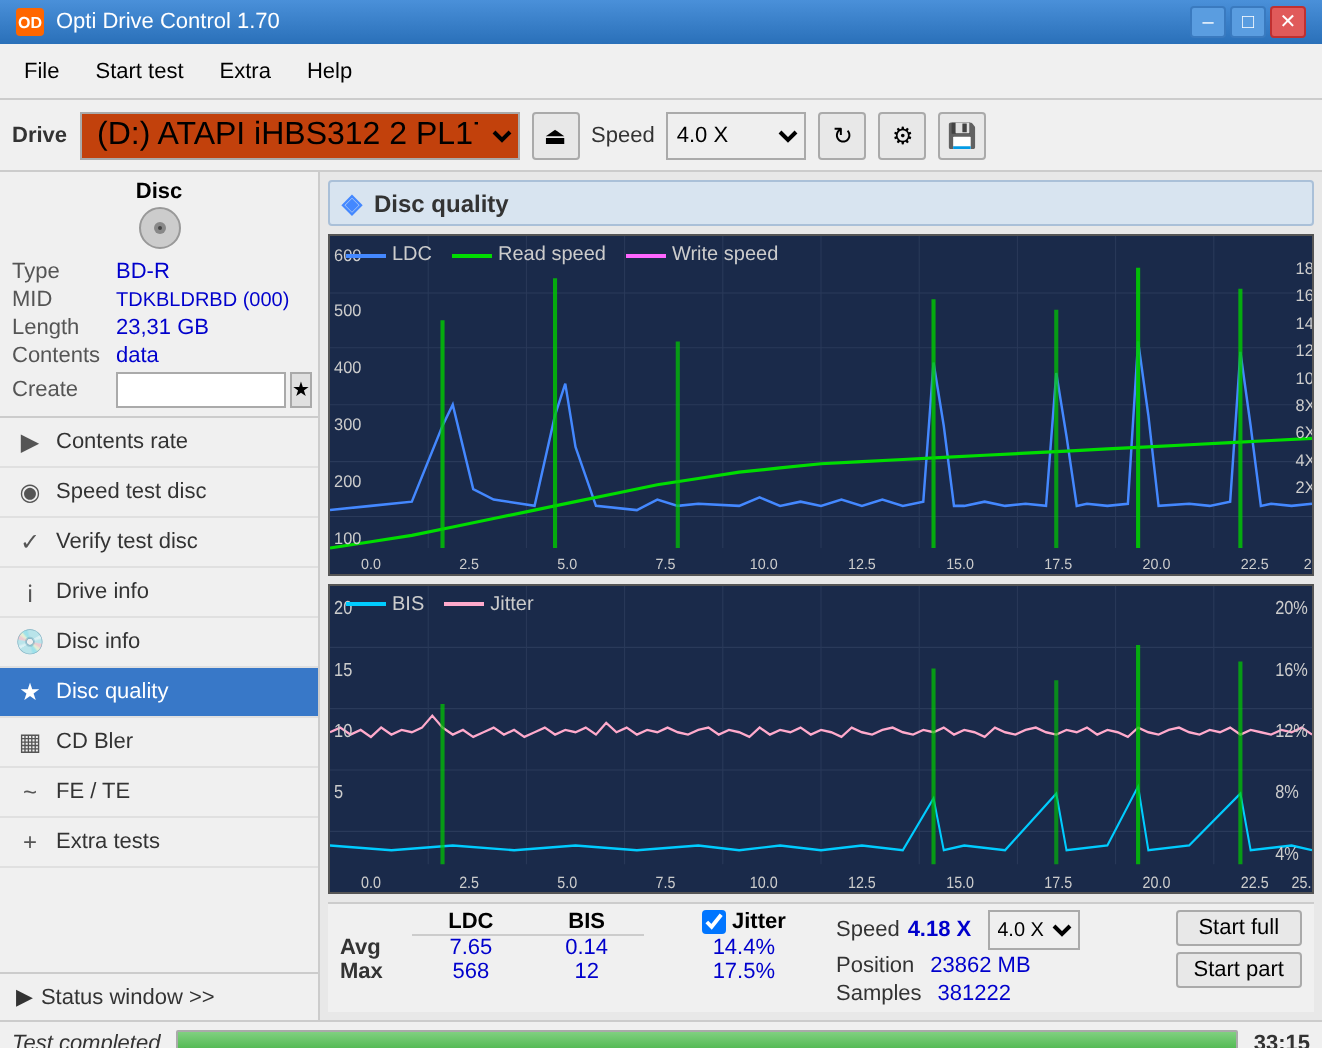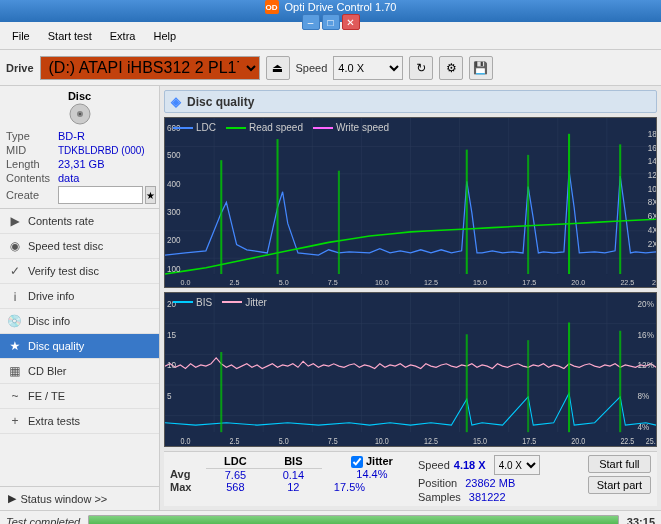--- a/index.html
+++ b/index.html
@@ -13,21 +13,20 @@
     }
     
     .title-bar {
       background: linear-gradient(to bottom, #4a90d9, #2a70b9);
       color: white;
       height: 22px;
       display: flex;
       align-items: center;
       padding: 0 8px;
       justify-content: space-between;
-      flex-direction: column;
     }
     .title-bar-left {
       display: flex;
       align-items: center;
       gap: 6px;
       font-size: 11px;
       font-weight: normal;
     }
     .title-icon {
       width: 14px;
@@ -648,21 +647,21 @@
                 <td style="text-align:center;color:#0000cc;padding:0 8px">7.65</td>
                 <td style="text-align:center;color:#0000cc;padding:0 8px">0.14</td>
                 <td></td>
                 <td style="text-align:center;color:#0000cc">14.4%</td>
               </tr>
               <tr>
                 <td style="color:#333;font-weight:bold">Max</td>
                 <td style="text-align:center;color:#0000cc;padding:0 8px">568</td>
                 <td style="text-align:center;color:#0000cc;padding:0 8px">12</td>
                 <td></td>
-                <td style="color:#0000cc">17.5%</td>
+                <td style="text-align:center;color:#0000cc">17.5%</td>
               </tr>
             </tbody>
           </table>
 
           <div style="flex:1;display:flex;flex-direction:column;gap:2px">
             <div style="display:flex;align-items:center;gap:4px">
               <span style="color:#333">Speed</span>
               <span style="color:#0000cc;font-weight:bold">4.18 X</span>
               <select style="height:20px;font-size:10px;border:1px solid #aaa;margin-left:4px">
                 <option>4.0 X</option>

